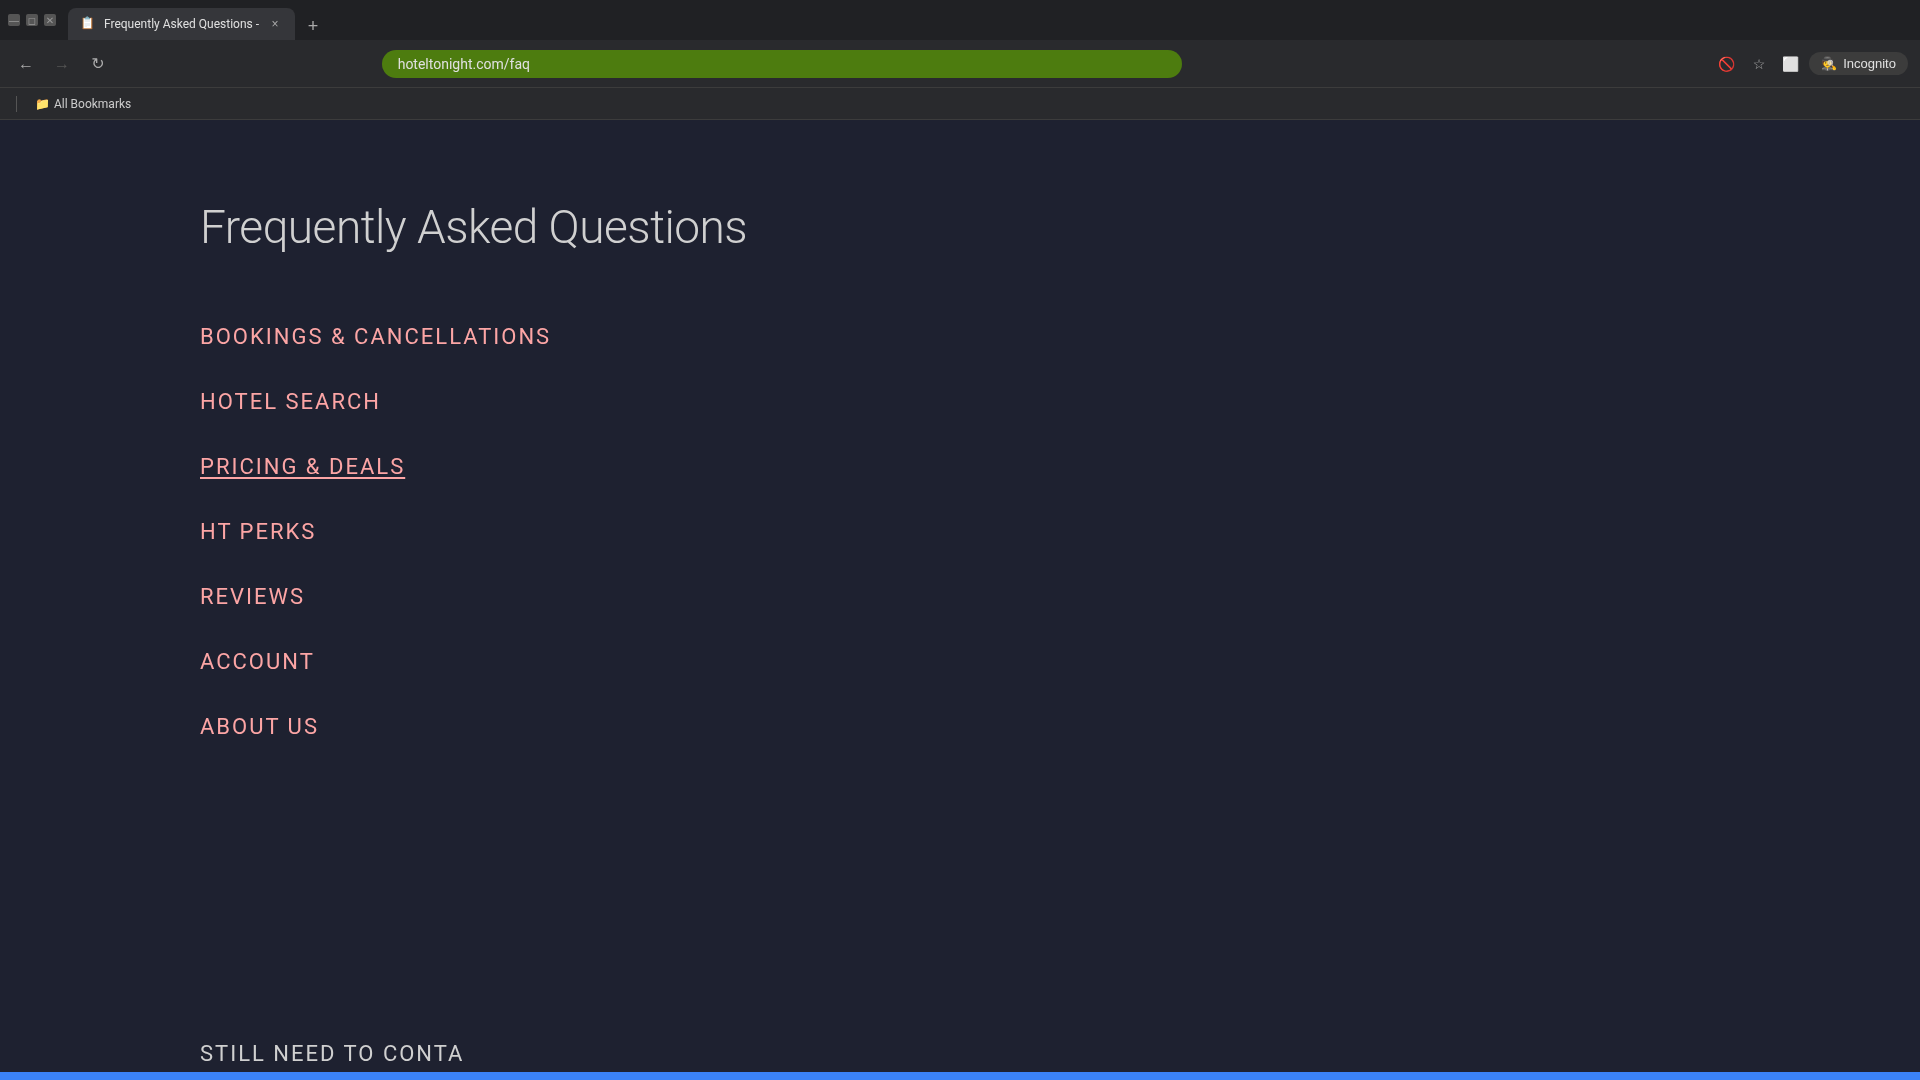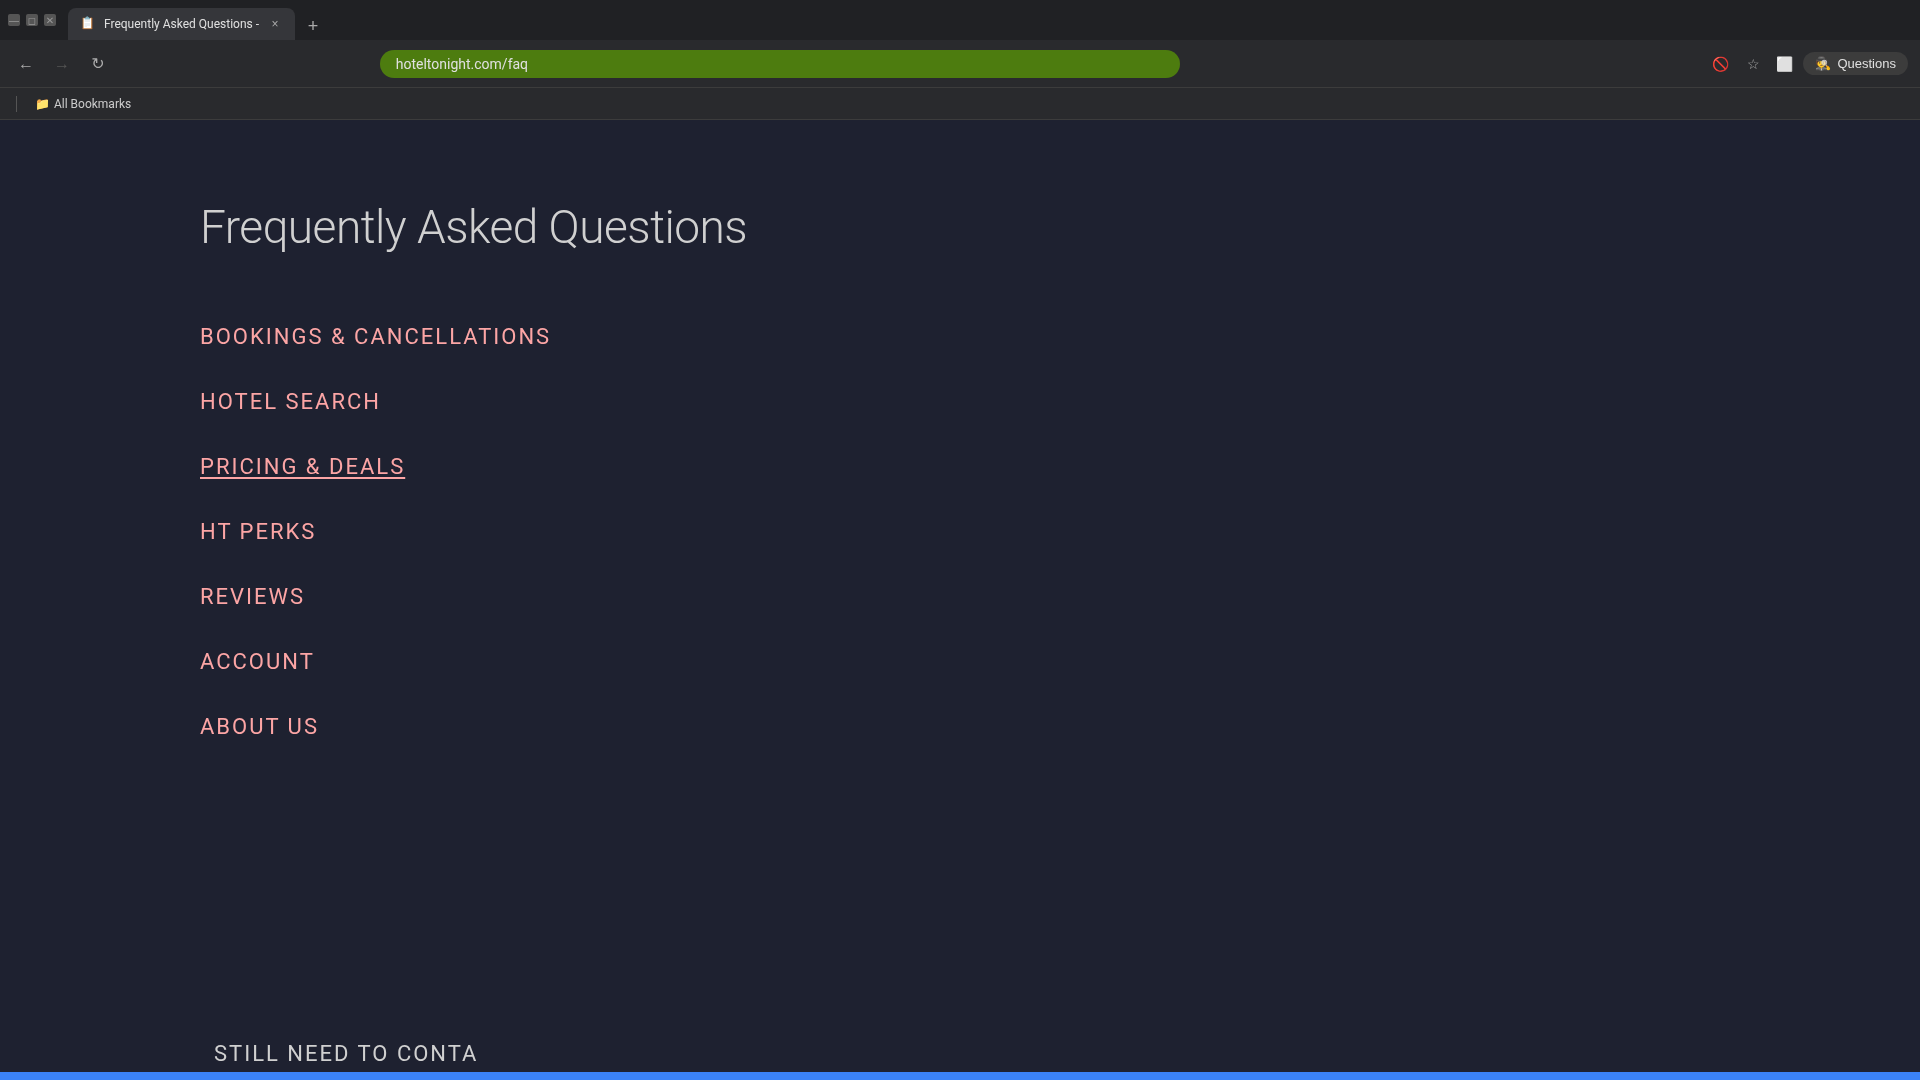--- a/index.html
+++ b/index.html
@@ -279,21 +279,21 @@
     }
 
     .bottom-bar-blue {
       background: #3b82f6;
       flex: 1;
     }
 
     .still-need-text {
       position: absolute;
       bottom: 14px;
-      left: 214px;
+      left: 200px;
       font-size: 22px;
       font-weight: 400;
       color: #d0d0d0;
       letter-spacing: 2px;
       text-transform: uppercase;
     }
   </style>
 </head>
 <body>
 
@@ -323,21 +323,21 @@
     <div class="address-bar">
       <span class="address-text">hoteltonight.com/faq</span>
     </div>
 
     <div class="nav-icons-right">
       <button class="nav-icon-btn">🚫</button>
       <button class="nav-icon-btn">☆</button>
       <button class="nav-icon-btn">⬜</button>
       <button class="incognito-btn">
         <span>🕵</span>
-        <span>Questions</span>
+        <span>Incognito</span>
       </button>
     </div>
   </div>
 
   <div class="bookmarks-bar">
     <div class="bookmark-separator"></div>
     <div class="bookmark-item">
       <span>📁</span>
       <span>All Bookmarks</span>
     </div>

